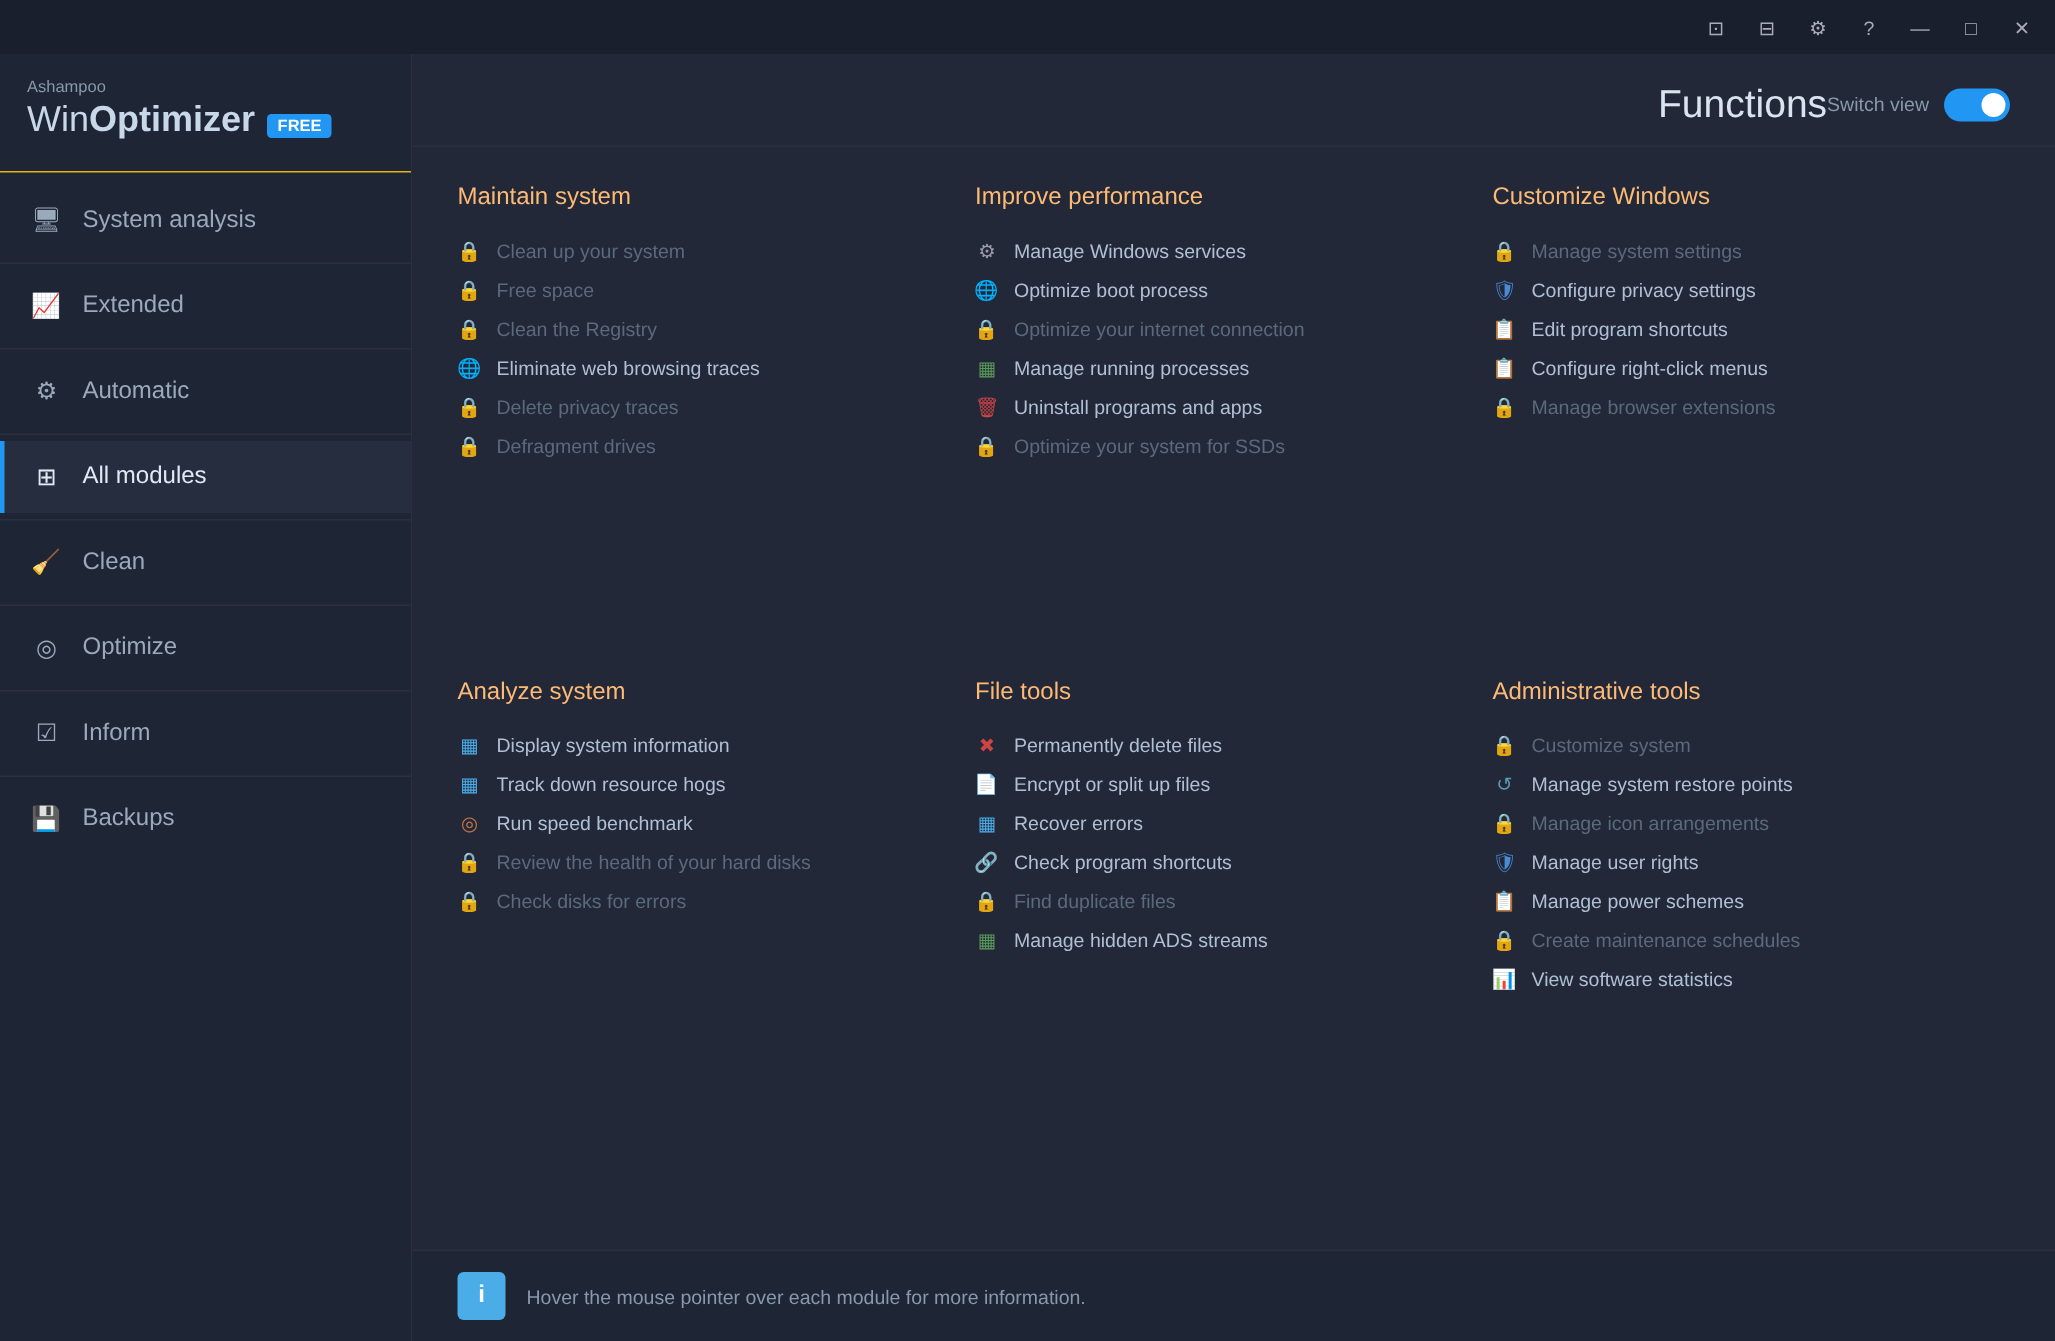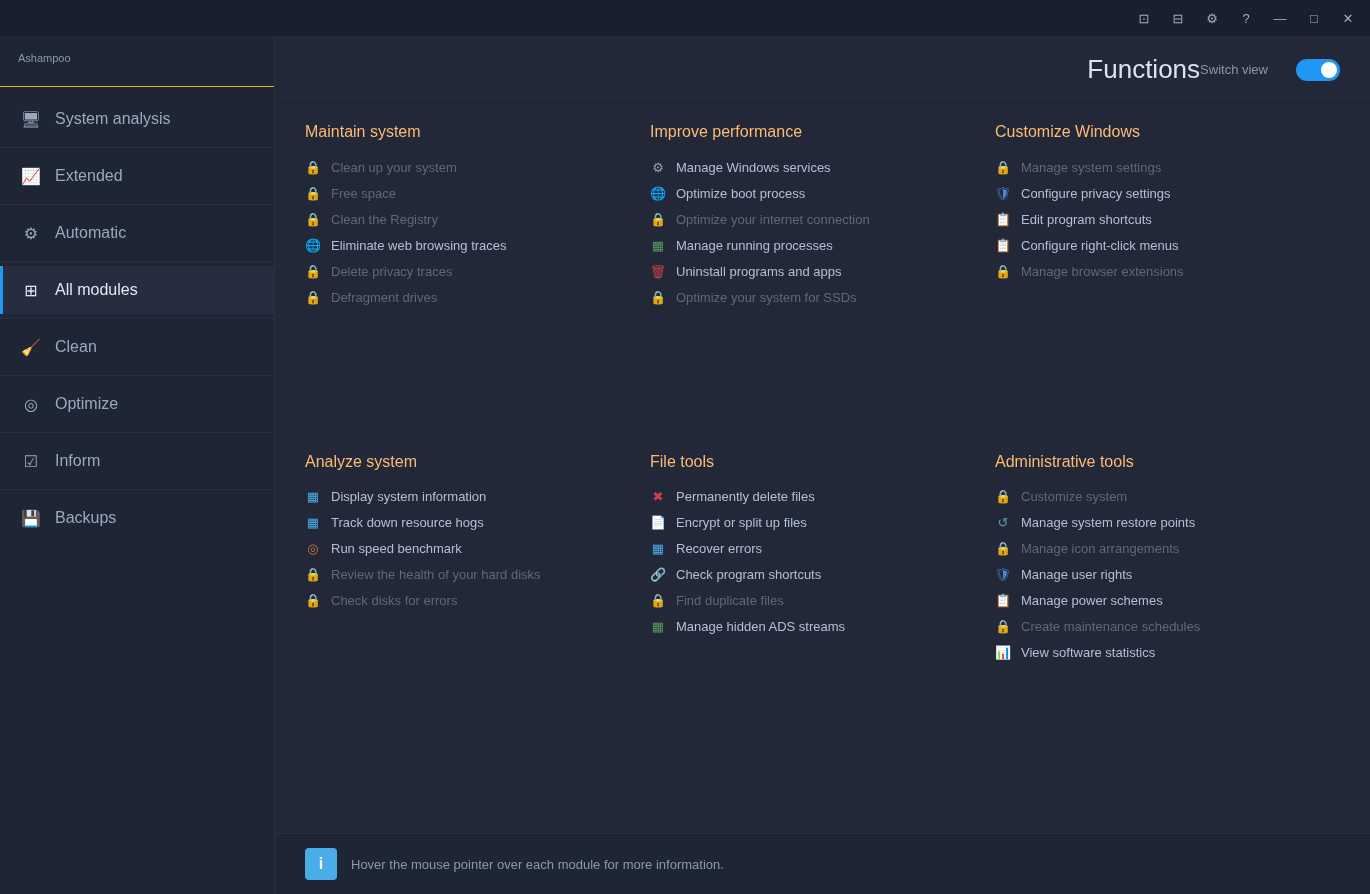--- a/index.html
+++ b/index.html
@@ -143,21 +143,21 @@
       justify-content: flex-end;
     }
     .content-title {
       font-size: 26px;
       font-weight: 300;
       color: #d8e4f0;
     }
     .switch-view {
       display: flex;
       align-items: center;
-      gap: 28px;
+      gap: 10px;
       color: #8899aa;
       font-size: 13px;
     }
     .toggle-switch {
       width: 44px;
       height: 22px;
       background: #2196F3;
       border-radius: 11px;
       position: relative;
       cursor: pointer;
@@ -273,20 +273,23 @@
     <button class="titlebar-btn">□</button>
     <button class="titlebar-btn close">✕</button>
   </div>
 </div>
 
 <div class="app-body">
 
   <div class="sidebar">
     <div class="sidebar-logo">
       <div class="logo-ashampoo">Ashampoo</div>
+      <div>
+        <span class="logo-win">Win</span><span class="logo-optimizer">Optimizer</span><span class="logo-free">FREE</span>
+      </div>
     </div>
 
     <nav class="sidebar-nav">
       <div class="sidebar-item">
         <span class="item-icon">🖥</span>
         <span class="item-label">System analysis</span>
       </div>
       <div class="sidebar-divider"></div>
       <div class="sidebar-item">
         <span class="item-icon">📈</span>

